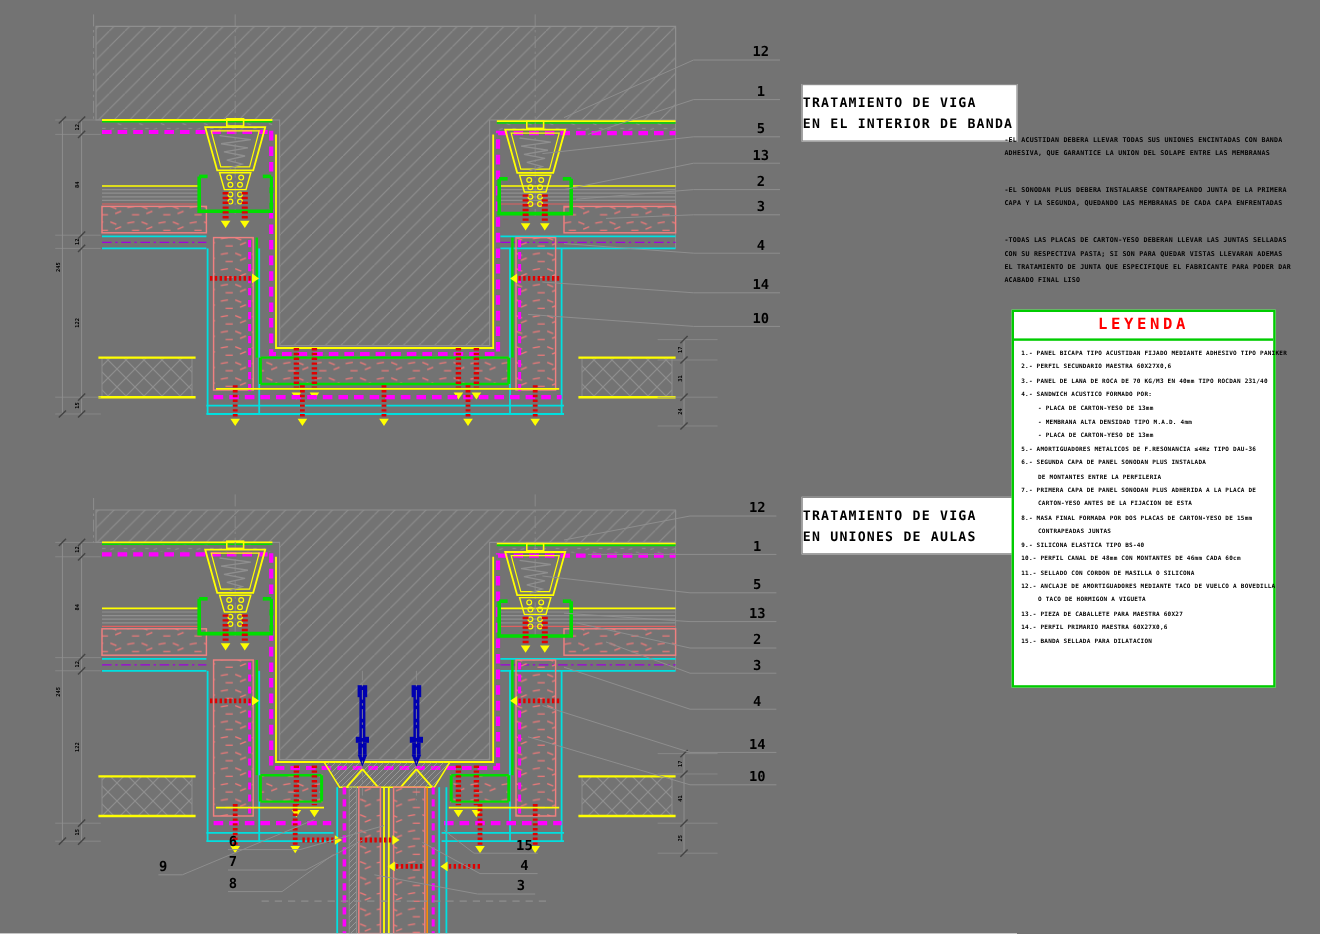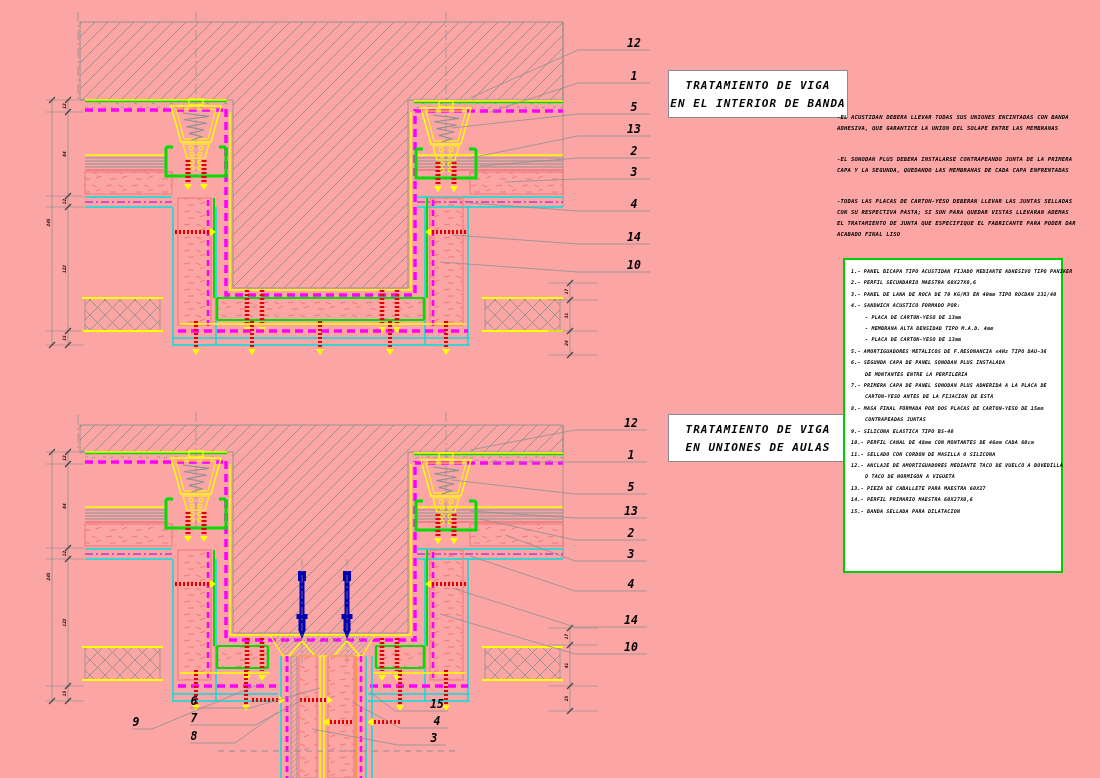--- a/index.html
+++ b/index.html
@@ -1,19 +1,19 @@
 <!DOCTYPE html>
 <html><head>
 <meta charset="utf-8">
 <style>
   html,body{margin:0;padding:0;background:#ffffff;}
-  #sheet{position:relative;width:1100px;height:778px;background:#fca5a5;overflow:hidden;
-         font-family:"Liberation Sans",sans-serif;font-style:italic;}
+  #sheet{position:relative;width:1100px;height:778px;background:#737373;overflow:hidden;
+         font-family:"Liberation Sans",sans-serif;}
   svg text{user-select:none;}
-  .titlebox{position:absolute;border:1.5px solid #8c8c8c;background:#fff;text-align:center;
+  .titlebox{position:absolute;border:1.5px solid #8c8c8c;background:#fff;
             font-family:"DejaVu Sans Mono",monospace;font-weight:bold;font-size:11px;
             letter-spacing:1px;color:#000;padding-top:6px;line-height:18px;}
   #title-top{left:668px;top:70px;width:178px;height:40px;}
   #title-bottom{left:668px;top:414px;width:178px;height:40px;}
   #notes{position:absolute;left:837px;top:112px;width:250px;color:#000;
          font-family:"DejaVu Sans Mono",monospace;font-weight:bold;font-size:5.5px;letter-spacing:.2px;}
   .note-para{margin-bottom:20px;}
   .note-line{line-height:11px;white-space:nowrap;}
   #legend{position:absolute;left:843px;top:258px;width:220px;height:315px;border:2px solid #00cc00;
           background:#fff;box-sizing:border-box;}
@@ -518,20 +518,23 @@
       </div>
       <div class="note-para">
         <div class="note-line">-TODAS LAS PLACAS DE CARTON-YESO DEBERAN LLEVAR LAS JUNTAS SELLADAS</div>
         <div class="note-line">CON SU RESPECTIVA PASTA; SI SON PARA QUEDAR VISTAS LLEVARAN ADEMAS</div>
         <div class="note-line">EL TRATAMIENTO DE JUNTA QUE ESPECIFIQUE EL FABRICANTE PARA PODER DAR</div>
         <div class="note-line">ACABADO FINAL LISO</div>
       </div>
     </div>
 
   <div id="legend">
+    <div id="legend-header">
+      <span id="legend-title">LEYENDA</span>
+    </div>
     <div id="legend-items">
         <div class="legend-row">1.- PANEL BICAPA TIPO ACUSTIDAN FIJADO MEDIANTE ADHESIVO TIPO PANIKER</div>
         <div class="legend-row">2.- PERFIL SECUNDARIO MAESTRA 60X27X0,6</div>
         <div class="legend-row">3.- PANEL DE LANA DE ROCA DE 70 KG/M3 EN 40mm TIPO ROCDAN 231/40</div>
         <div class="legend-row">4.- SANDWICH ACUSTICO FORMADO POR:</div>
         <div class="legend-row ind">- PLACA DE CARTON-YESO DE 13mm</div>
         <div class="legend-row ind">- MEMBRANA ALTA DENSIDAD TIPO M.A.D. 4mm</div>
         <div class="legend-row ind">- PLACA DE CARTON-YESO DE 13mm</div>
         <div class="legend-row">5.- AMORTIGUADORES METALICOS DE F.RESONANCIA ≤4Hz TIPO DAU-36</div>
         <div class="legend-row">6.- SEGUNDA CAPA DE PANEL SONODAN PLUS INSTALADA</div>

